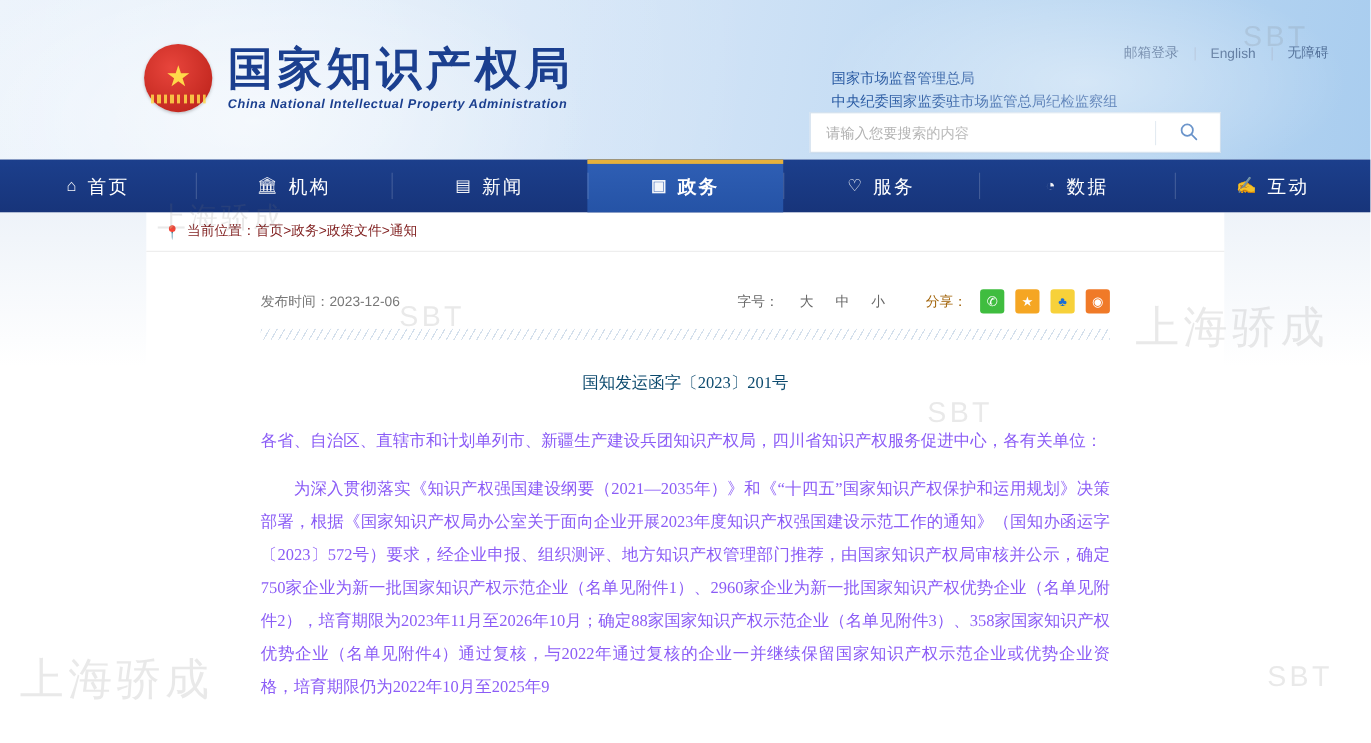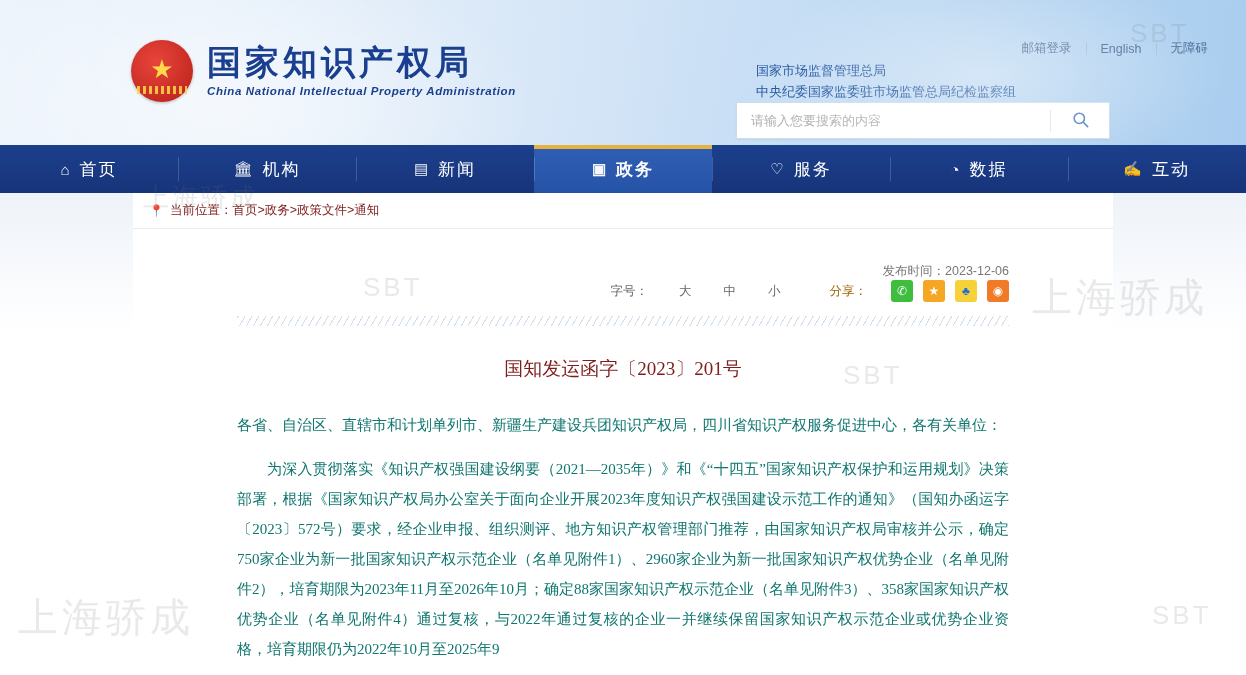--- a/index.html
+++ b/index.html
@@ -70,21 +70,21 @@
     color: #ffd94a; font-size: 26px; line-height: 1;
   }
   .emblem:after {
     content: "";
     position: absolute; left: 10%; right: 10%; bottom: 8px; height: 8px;
     background: repeating-linear-gradient(90deg,#ffd94a 0 3px, transparent 3px 6px);
     opacity: .85;
   }
   .org-names { margin-left: 14px; }
   .org-cn {
-    font-size: 34px; font-weight: bold; color: #1b3f8f;
+    font-size: 41px; font-weight: bold; color: #1b3f8f;
     letter-spacing: 4px; line-height: 1.05;
     font-family: Liberation Serif, serif;
   }
   .org-en {
     font-size: 11.5px; color: #1b3f8f; letter-spacing: .6px;
     margin-top: 4px; font-weight: bold; font-style: italic;
   }
 
   .top-links {
     position: absolute; right: 24px; top: 40px;
@@ -176,28 +176,27 @@
     padding: 34px 104px 0 104px;
   }
   .doc-title {
     font-size: 23.5px; color: #1a1a1a;
     text-align: center; line-height: 1.85;
     font-family: "Liberation Serif", serif;
     font-weight: normal;
     margin: 0 0 28px 0;
   }
   .meta-row {
-    display: flex; align-items: flex-end;
+    display: flex; align-items: center;
     font-size: 12.5px; color: #777;
     padding: 0 0 14px 0;
-    flex-direction: column;
   }
   .meta-left { flex: 0 0 auto; }
   .meta-right {
-    margin-left: auto; display: flex; align-items: center; gap: 14px;
+    margin-left: auto; display: flex; align-items: center; gap: 2px;
   }
   .fs-label { color: #666; margin-right: 8px; }
   .fs-opt { color: #666; padding: 0 9px; cursor: pointer; }
   .share-label { color: #a16207; margin: 0 10px 0 26px; }
   .share-icons { display: flex; gap: 10px; align-items: center; }
   .share-ic {
     width: 22px; height: 22px; border-radius: 3px;
     display: flex; align-items: center; justify-content: center;
     font-size: 12px; color: #fff;
   }
@@ -208,26 +207,26 @@
 
   .hatch {
     height: 10px;
     background: repeating-linear-gradient(-60deg, #cfdcea 0 1px, #ffffff 1px 6px);
     margin-bottom: 30px;
     opacity: .9;
   }
 
   .doc-no {
     text-align: center;
-    font-size: 19px; color: #7f1d1d;
+    font-size: 15px; color: #0c4a6e;
     font-family: "Liberation Serif", serif;
     margin-bottom: 28px;
   }
   .doc-body p {
-    font-size: 15px; color: #0f766e; line-height: 2.0;
+    font-size: 15px; color: #8b5cf6; line-height: 2.0;
     margin: 0 0 14px 0;
     font-family: "Liberation Serif", serif;
     text-align: justify;
   }
   .doc-body p.indent { text-indent: 2em; }
 </style>
 </head>
 <body>
 
 <div class="header">

